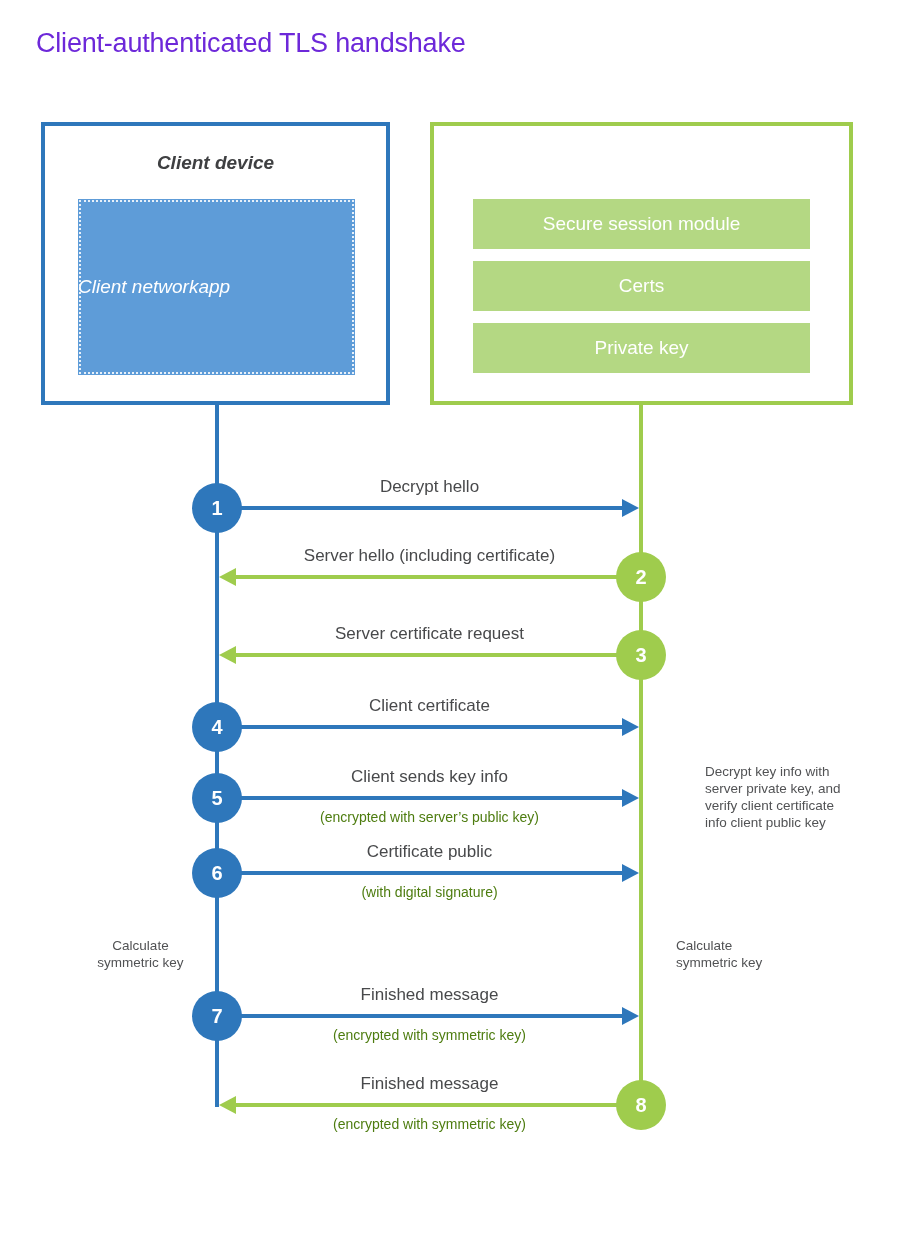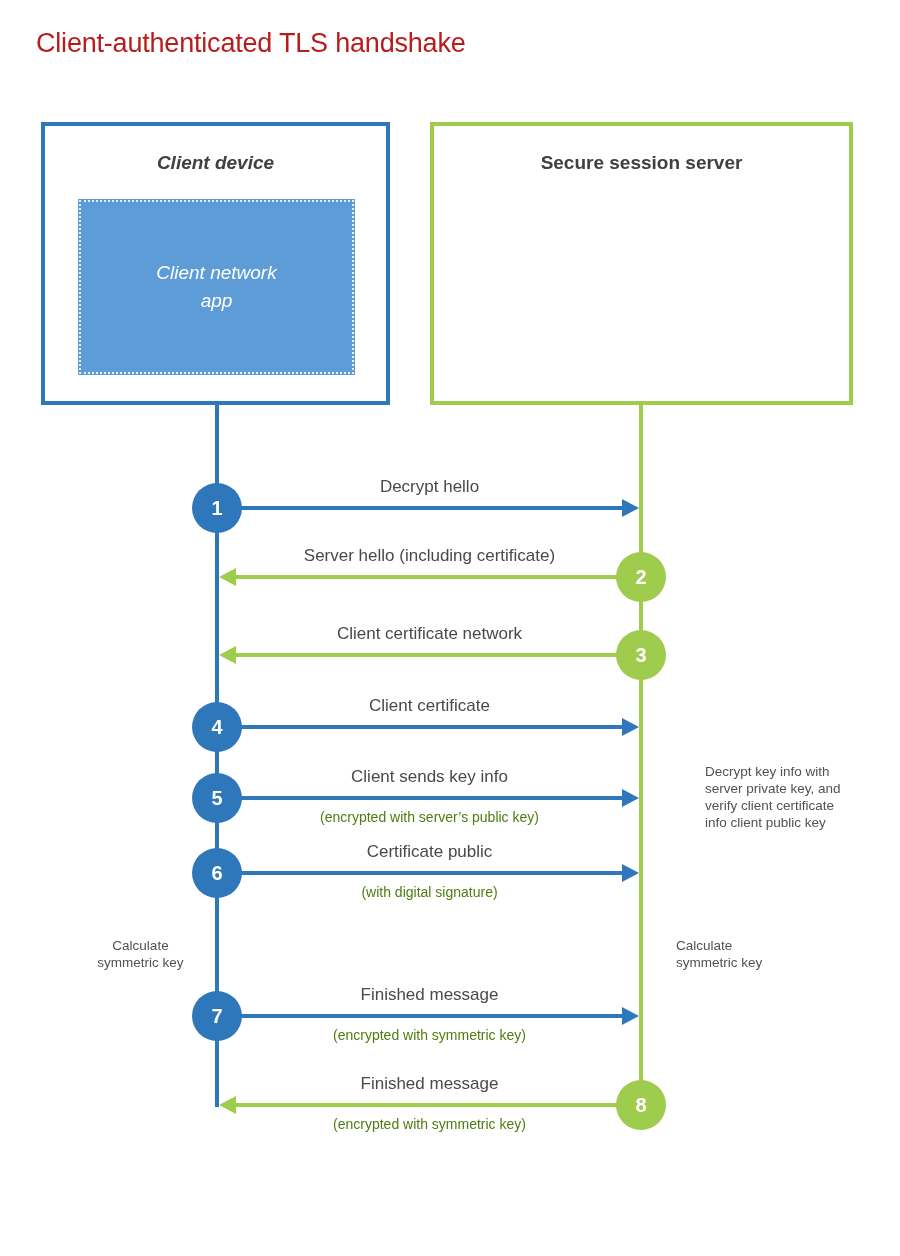--- a/index.html
+++ b/index.html
@@ -1,31 +1,31 @@
 <!DOCTYPE html>
 <html><head>
 <meta charset="utf-8">
 <style>
   html,body { margin:0; padding:0; background:#ffffff; }
   body { font-family:"Liberation Sans","DejaVu Sans",sans-serif; }
   #canvas { position:relative; width:900px; height:1256px; background:#ffffff; overflow:hidden; }
 
   
   #page-title { position:absolute; left:36px; top:28px; font-size:27px; font-weight:400;
-                color:#b91c1c; letter-spacing:-0.2px; }
+                color:#6d28d9; letter-spacing:-0.2px; }
 
   
   .actor-box { position:absolute; top:122px; height:275px; background:#fff; box-sizing:content-box; }
   #client-box { left:41px; width:341px; border:4px solid #2e77bb;font-style:italic; }
   #server-box { left:430px; width:415px; border:4px solid #9fcc4d; }
   .actor-title { text-align:center; margin-top:26px; font-size:19px; font-weight:bold; color:#3f4042; }
 
   #client-app { position:absolute; left:33px; top:73px; width:277px; height:176px;
                 background:#5e9cd8; outline:2px dotted rgba(255,255,255,0.85); outline-offset:-3px;
-                display:flex; flex-direction:column; align-items:center; justify-content:center;
+                display:flex; flex-direction:row; align-items:center; 
                 color:#ffffff; font-size:19px; line-height:1.5; text-align:center; }
 
   #server-modules { position:absolute; left:39px; top:73px; width:337px; }
   .server-bar { height:50px; margin-bottom:12px; background:#b4d883; color:#ffffff;
                 font-size:19px; display:flex; align-items:center; justify-content:center; }
 
   
   .lifeline { position:absolute; width:4px; top:401px; }
   #client-lifeline { left:215px; height:706px; background:#2e77bb; }
   #server-lifeline { left:639px; height:704px; background:#9fcc4d; }
@@ -65,21 +65,25 @@
 
   <div class="actor-box" id="client-box">
     <div class="actor-title">Client device</div>
     <div id="client-app">
       <span>Client network</span>
       <span>app</span>
     </div>
   </div>
 
   <div class="actor-box" id="server-box">
-    <div class="actor-title">Secure session server</div>
+    <div id="server-modules">
+      <div class="server-bar">Secure session module</div>
+      <div class="server-bar">Certs</div>
+      <div class="server-bar">Private key</div>
+    </div>
   </div>
 
   <div class="lifeline" id="client-lifeline"></div>
   <div class="lifeline" id="server-lifeline"></div>
 
   <div class="step blue right" style="top:508px">
     <div class="line"></div>
     <div class="head"></div>
     <div class="circle">1</div>
     <div class="label">Decrypt hello</div>
@@ -89,21 +93,21 @@
     <div class="line"></div>
     <div class="head"></div>
     <div class="circle">2</div>
     <div class="label">Server hello (including certificate)</div>
   </div>
 
   <div class="step green left" style="top:655px">
     <div class="line"></div>
     <div class="head"></div>
     <div class="circle">3</div>
-    <div class="label">Client certificate network</div>
+    <div class="label">Server certificate request</div>
   </div>
 
   <div class="step blue right" style="top:727px">
     <div class="line"></div>
     <div class="head"></div>
     <div class="circle">4</div>
     <div class="label">Client certificate</div>
   </div>
 
   <div class="step blue right" style="top:798px">

